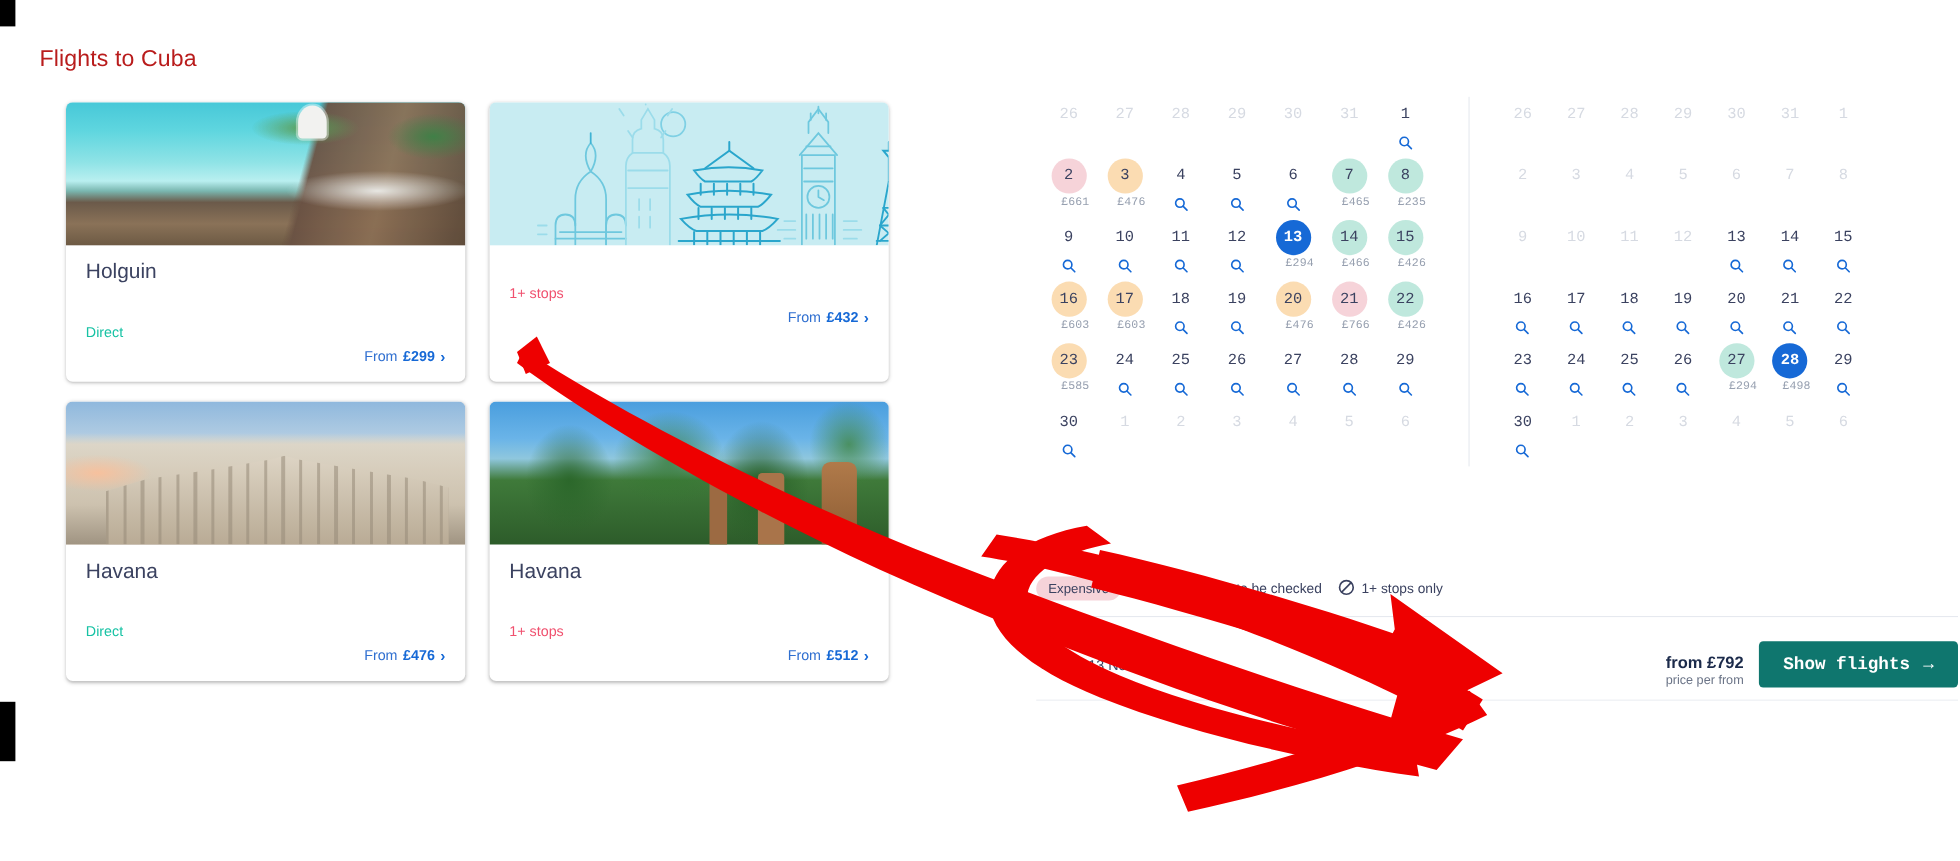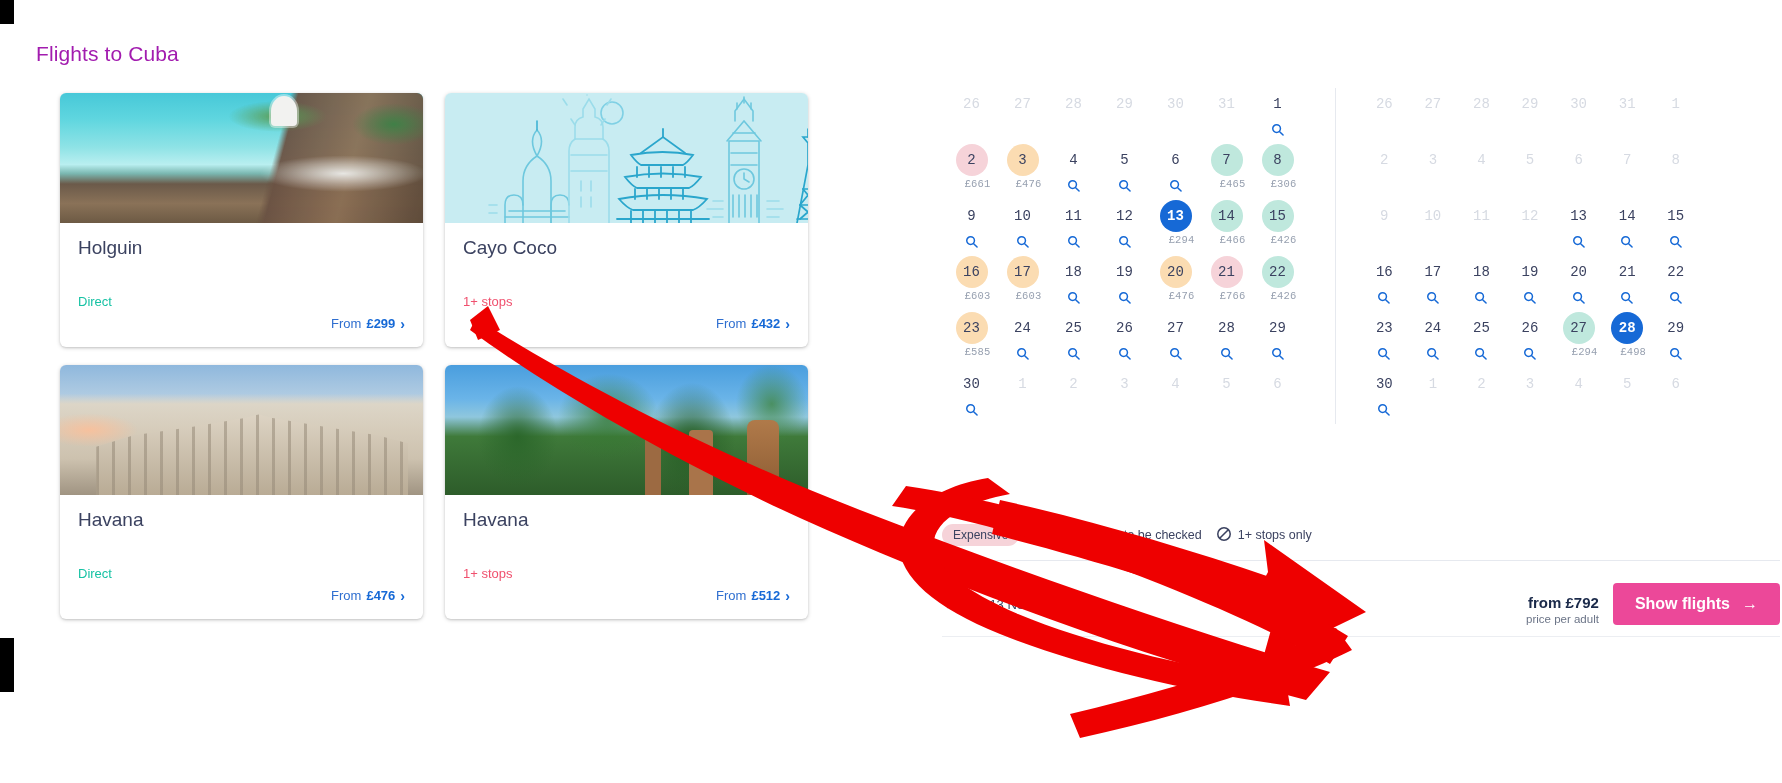--- a/index.html
+++ b/index.html
@@ -13,21 +13,21 @@
 
   
   .edge-bar { position:absolute; left:0; width:14px; background:#000; }
   .edge-top { top:0; height:24px; }
   .edge-bottom { top:638px; height:54px; }
 
   
   .left-panel { position:absolute; left:0; top:0; width:940px; height:783px; }
   .page-title {
     position:absolute; left:36px; top:42px;
-    font-size:21px; color:#a21caf; letter-spacing:.1px;
+    font-size:21px; color:#b91c1c; letter-spacing:.1px;
   }
 
   .cards { position:absolute; left:60px; top:93px; width:810px; }
   .card-row { display:flex; gap:22px; margin-bottom:18px; }
   .dest-card {
     width:363px; background:#fff; border-radius:6px;
     box-shadow:0 1px 4px rgba(0,0,0,.18), 0 1px 2px rgba(0,0,0,.10);
     overflow:hidden; cursor:pointer;
   }
   .card-img { height:130px; width:100%; position:relative; overflow:hidden; }
@@ -137,23 +137,23 @@
   .footer-bar {
     position:absolute; left:2px; top:572px; width:838px; height:64px;
     display:flex; align-items:center; justify-content:space-between;
   }
   .leg-date { display:flex; align-items:center; gap:8px; font-size:13px; color:#3b4260; }
   .footer-right { display:flex; align-items:flex-end; gap:14px; }
   .price-block { text-align:right; }
   .price-block .big { font-size:15px; font-weight:bold; color:#1b2a4a; }
   .price-block .sub { font-size:11.5px; color:#6b7487; margin-top:2px; }
   .show-btn {
-    background:#ec4899; color:#fff; border:none; border-radius:4px;
+    background:#0f766e; color:#fff; border:none; border-radius:4px;
     padding:12px 22px; font-size:16px; font-weight:bold; cursor:pointer;
-    display:flex; align-items:center; gap:12px; font-family:Liberation Sans, sans-serif;
+    display:flex; align-items:center; gap:12px; font-family:Liberation Mono, monospace;
   }
   .footer-divider { position:absolute; left:2px; top:636px; width:838px; height:1px; background:#eceef2; }
 
   
   .annotation { position:absolute; left:0; top:0; width:1782px; height:783px; pointer-events:none; }
 </style>
 </head>
 <body>
 
 <div class="stage">
@@ -236,21 +236,20 @@
                   <path d="M352 130 L363 72 L374 130"></path>
                   <path d="M363 72 V50 l-5-6 h10 l-5 6"></path>
                   <path d="M363 44 v-8"></path>
                   <path d="M358 96 h10 M355 112 h16 M352 126 h22"></path>
                   <path d="M358 96 L371 112 M368 96 L355 112 M355 112 L371 126 M371 112 L355 126"></path>
                 </g>
               </g>
             </svg>
           </div>
           <div class="card-body">
-            <div class="card-city">Cayo Coco</div>
             <div class="card-meta">
               <span class="stops-multi">1+ stops</span>
               <span class="from-price">
                 <span>From</span>
                 <b>£432</b>
                 <span class="chev">›</span>
               </span>
             </div>
           </div>
         </div>
@@ -368,21 +367,21 @@
                   </g>
                 </svg>
               </div>
             </div>
             <div class="day">
               <div class="num c-cheap">7</div>
               <div class="price">£465</div>
             </div>
             <div class="day">
               <div class="num c-cheap">8</div>
-              <div class="price">£306</div>
+              <div class="price">£235</div>
             </div>
           </div>
           <div class="week">
             <div class="day">
               <div class="num">9</div>
               <div class="mag">
                 <svg width="14" height="14" viewBox="0 0 16 16">
                   <g fill="none" stroke="#1669d6" stroke-width="1.7">
                     <circle cx="6.4" cy="6.4" r="4.4"></circle>
                     <path d="M9.9 9.9 L13.8 13.8" stroke-linecap="round"></path>
@@ -889,21 +888,21 @@
         <span>
           <svg width="17" height="17" viewBox="0 0 20 20">
               <path d="M2 11.5 L18 6 L16.2 9.6 L7.5 13 L6.6 17 L4.8 13.6 L2 11.5Z" fill="#3b4260"></path>
             </svg>
         </span>
         <span>Fri, 13 Nov</span>
       </div>
       <div class="footer-right">
         <div class="price-block">
           <div class="big">from £792</div>
-          <div class="sub">price per adult</div>
+          <div class="sub">price per from</div>
         </div>
         <button class="show-btn">
           <span>Show flights</span>
           <span>→</span>
         </button>
       </div>
     </div>
 
     <div class="footer-divider"></div>
   </div>

